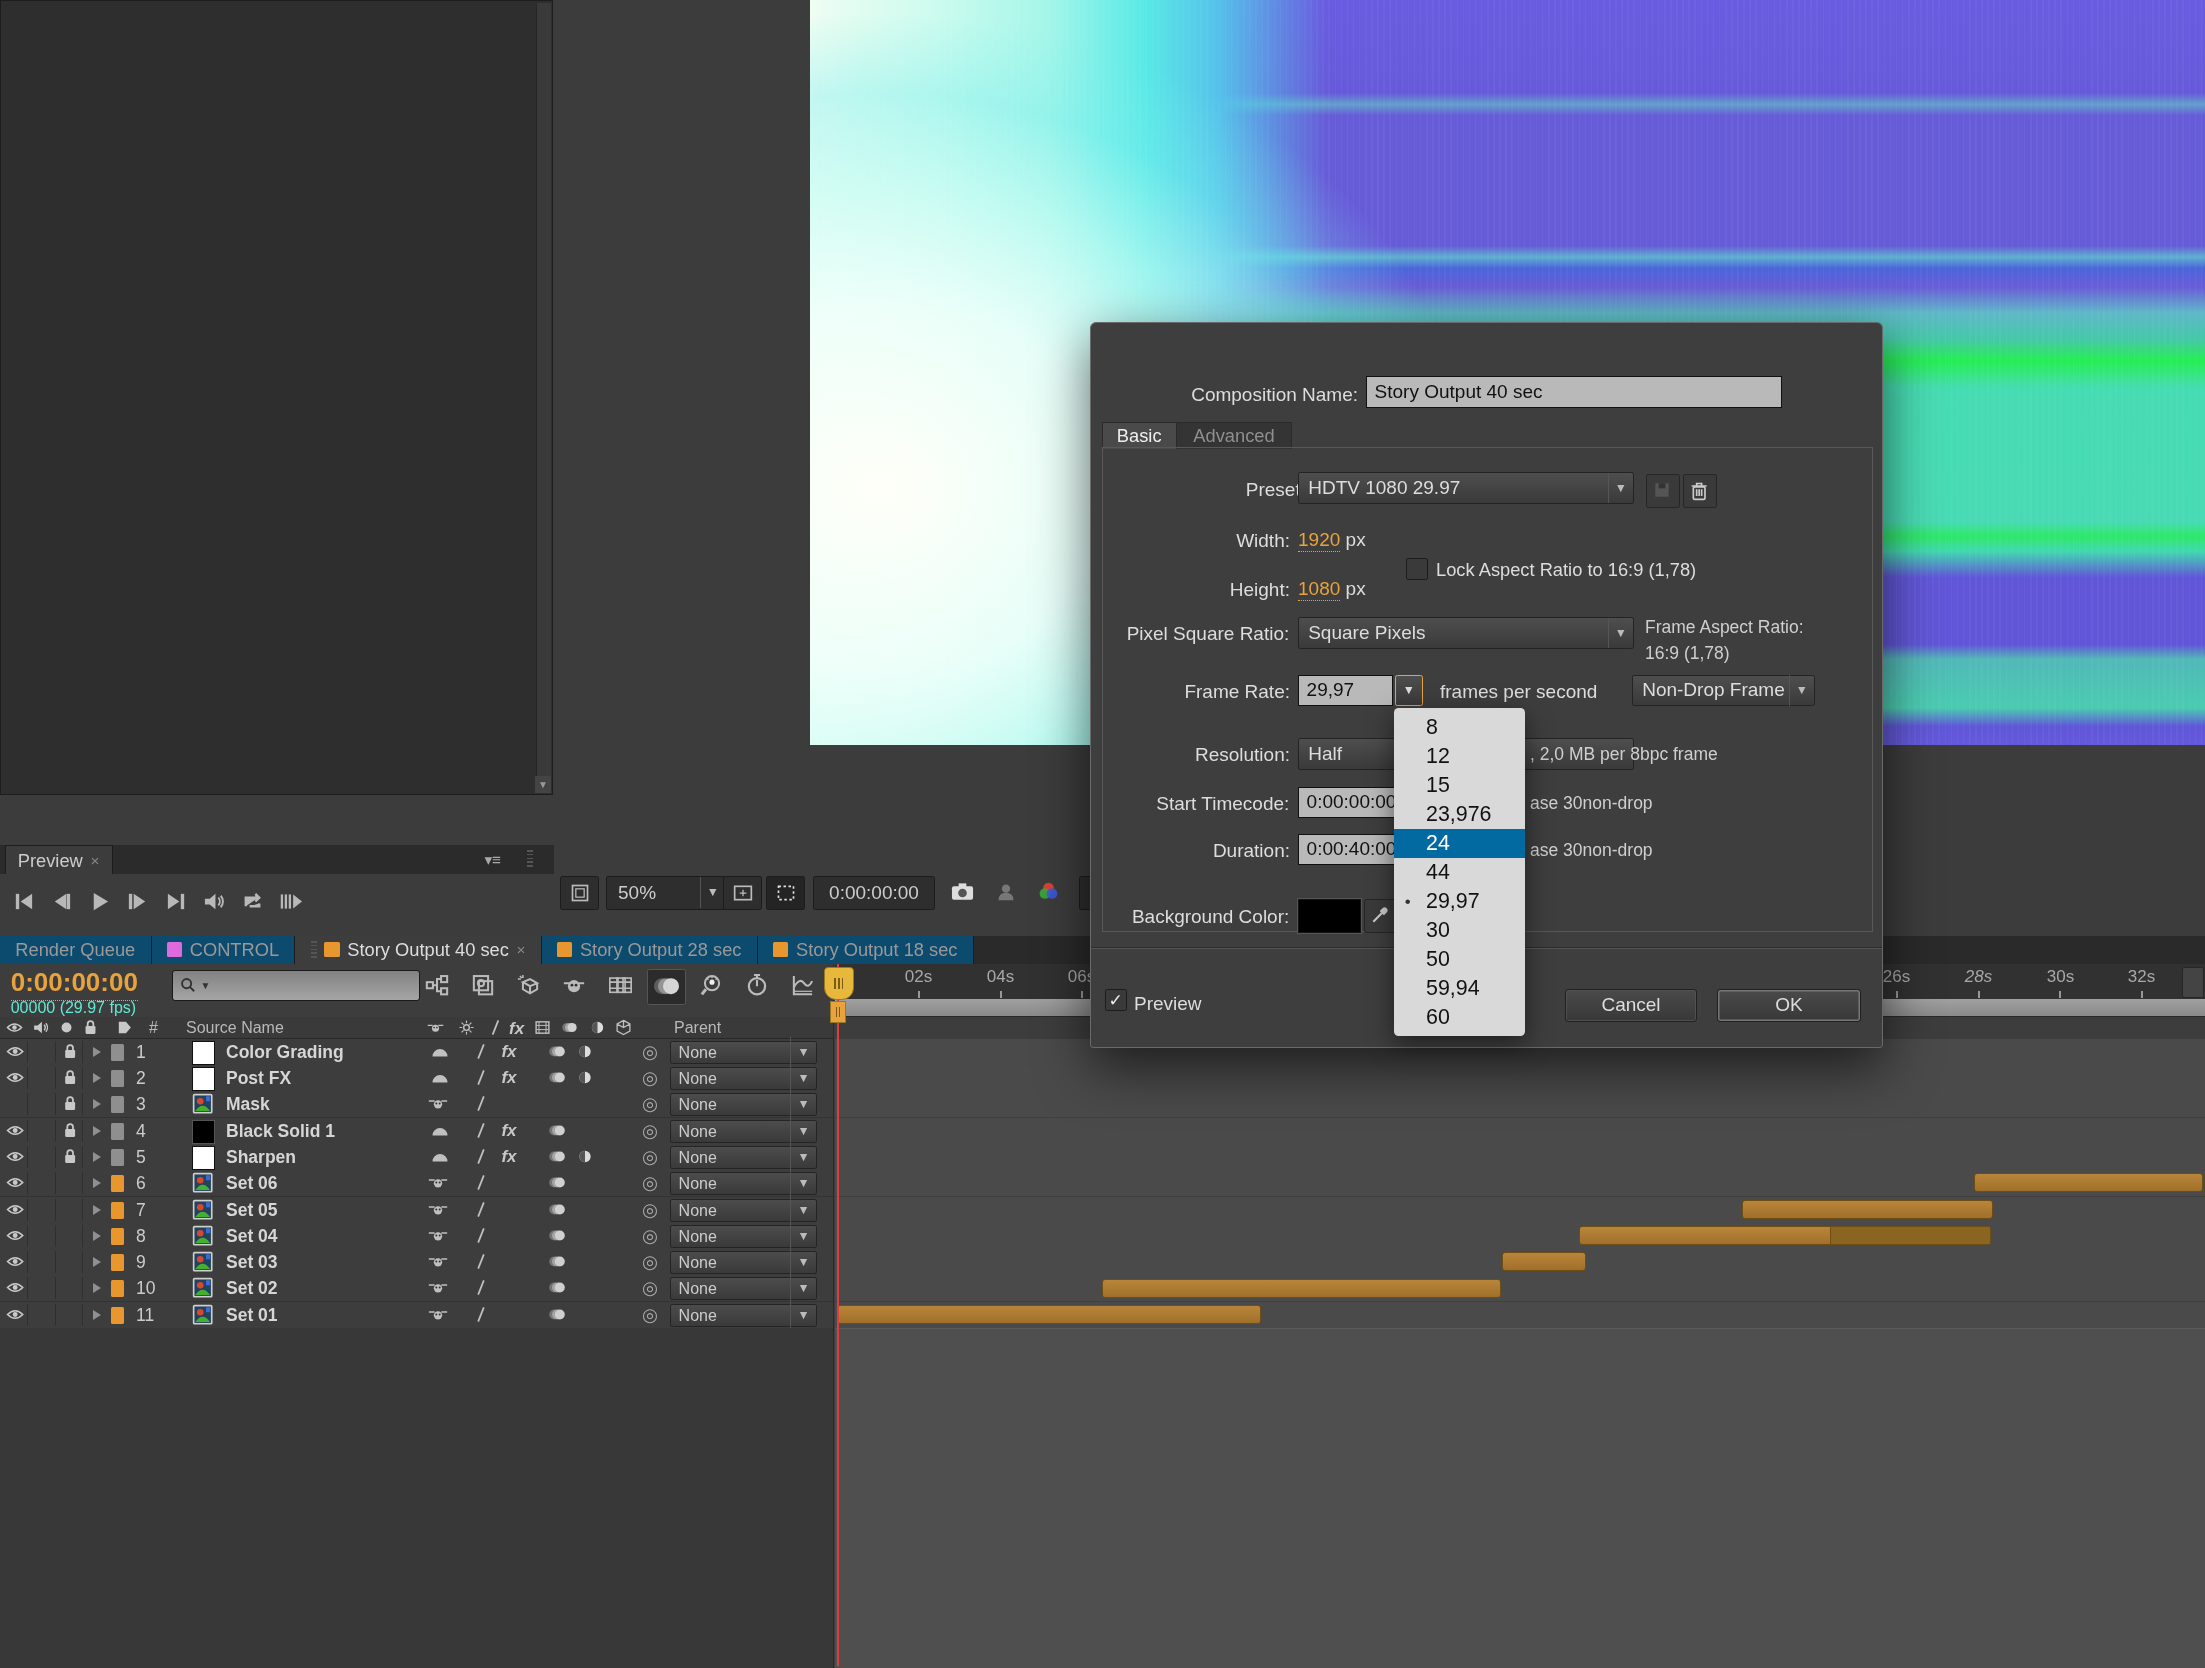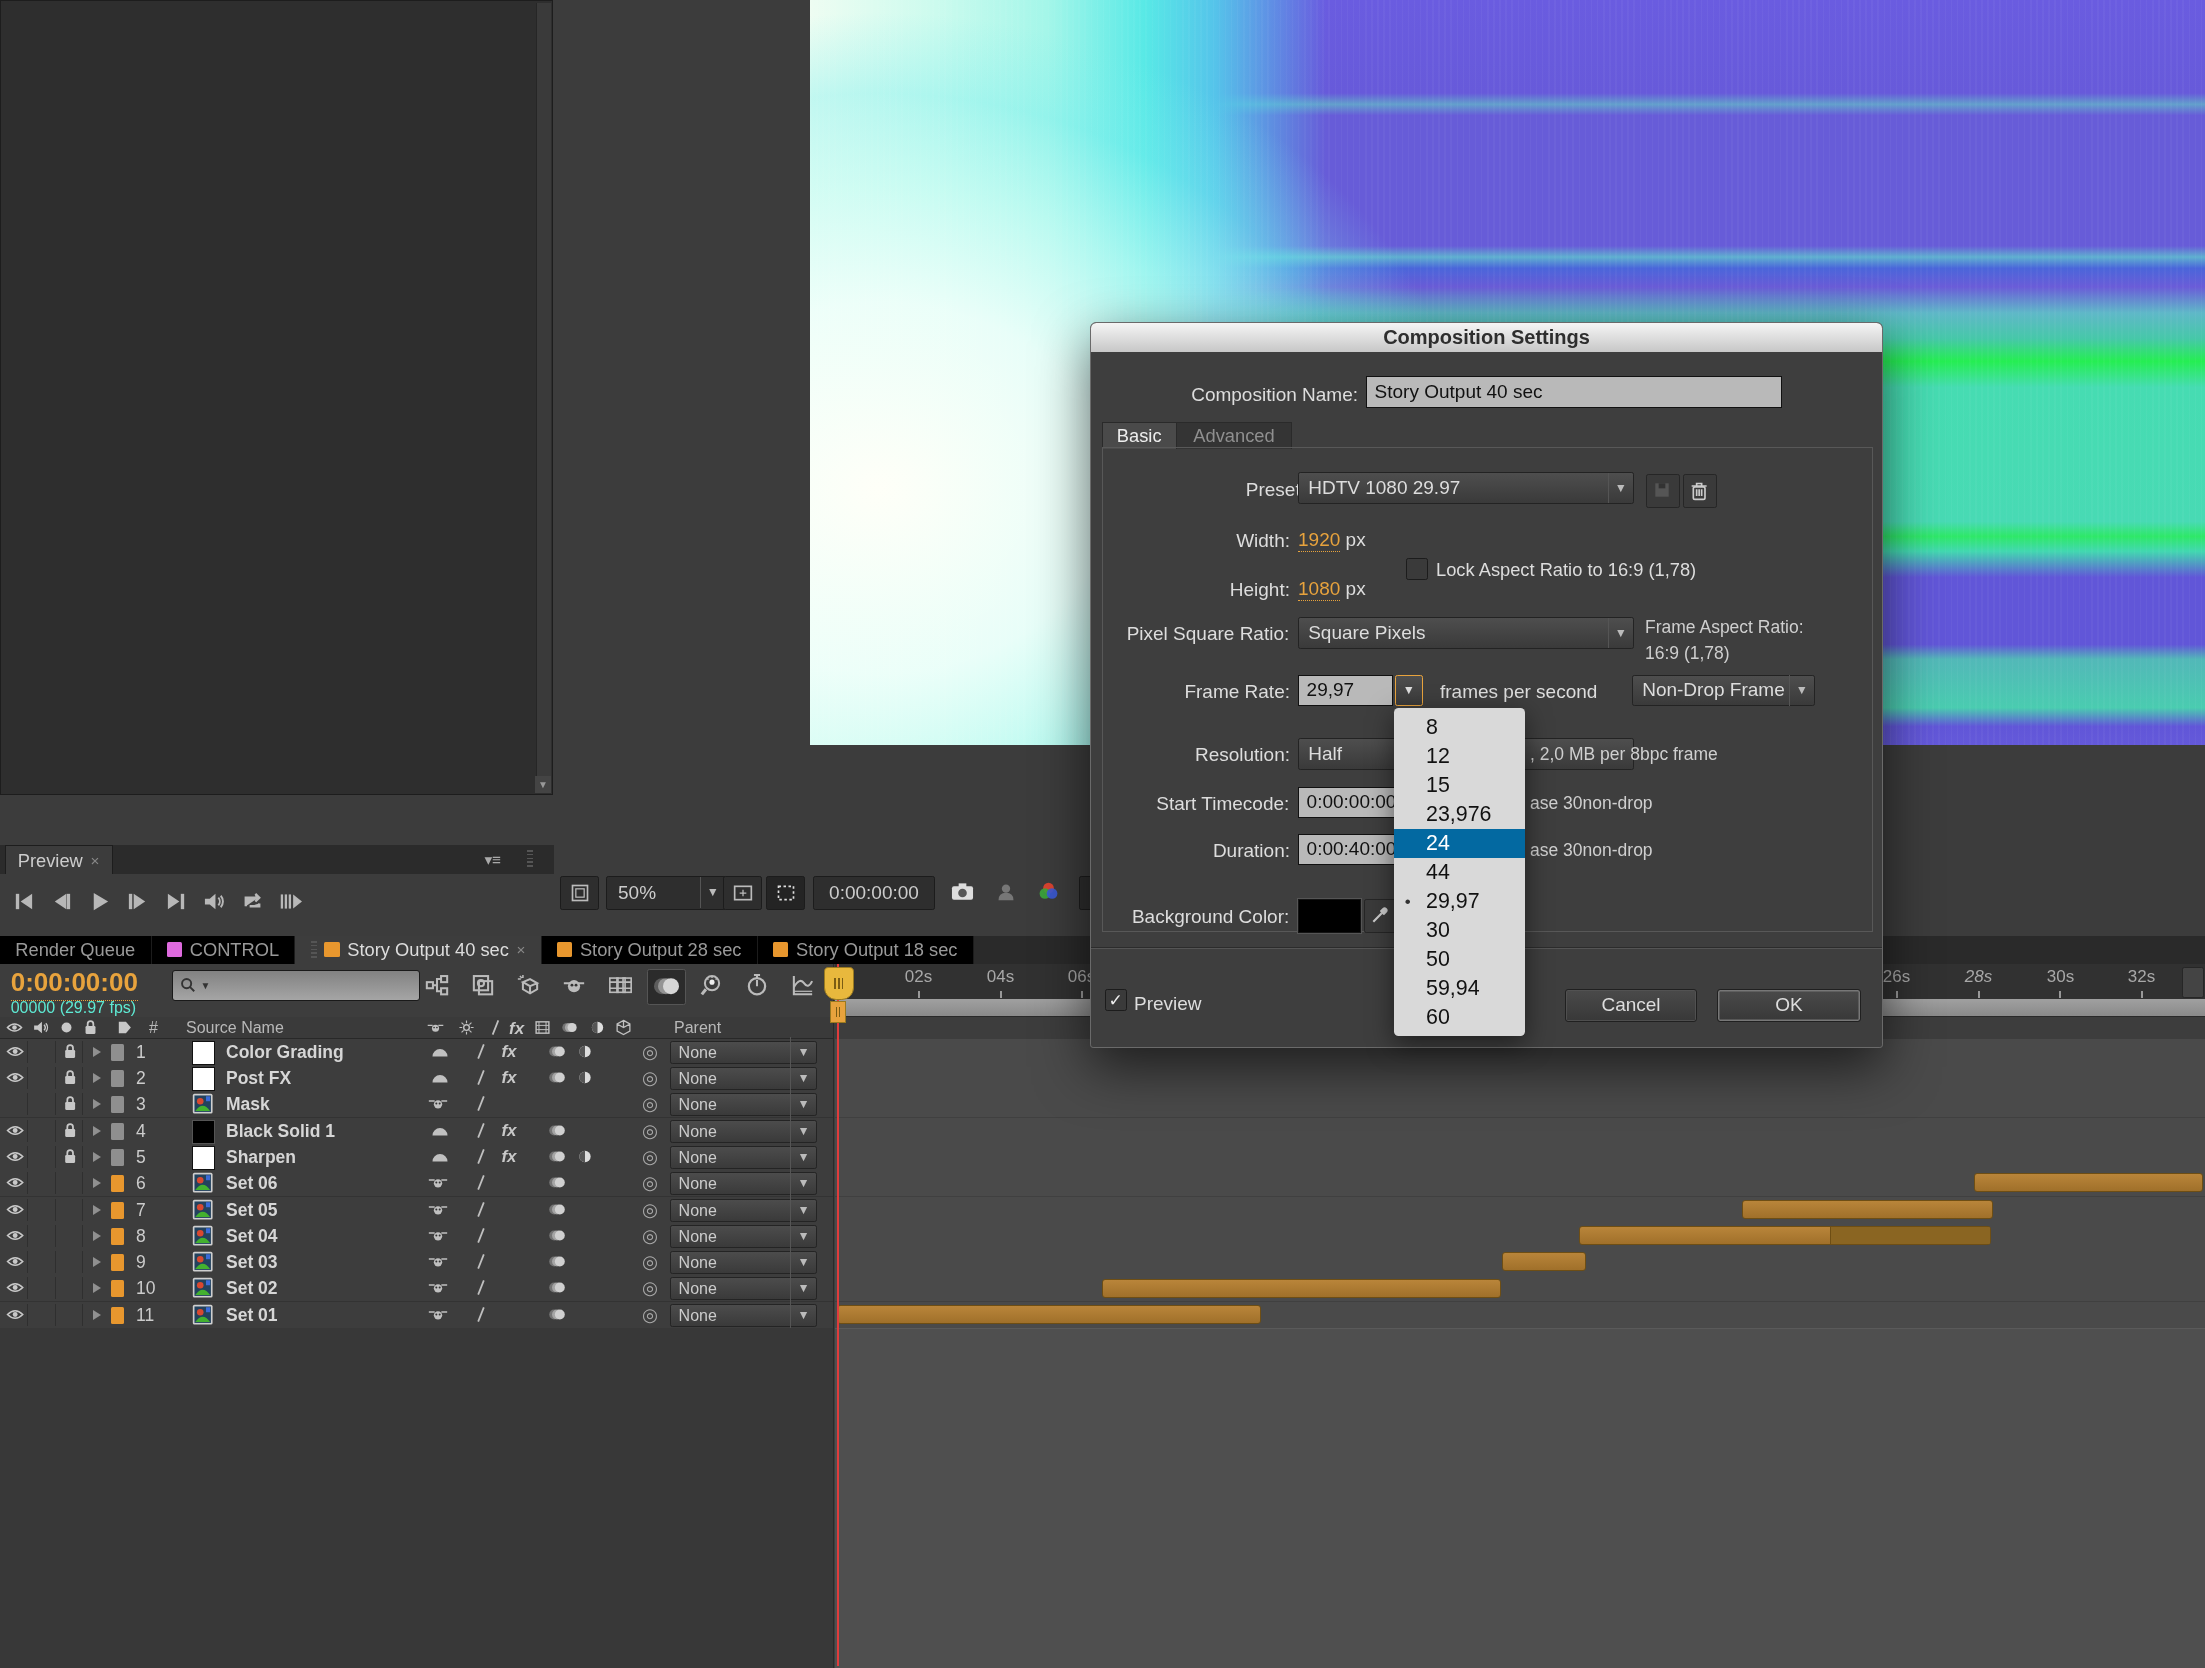--- a/index.html
+++ b/index.html
@@ -29,21 +29,21 @@
   
   .pv-tabrow{left:0;top:845px;width:554px;height:29px;background:#2b2b2b;border-bottom:0.8px solid #1d1d1d;}
   .pv-tab{position:absolute;left:4.6px;top:0;height:29px;padding:0 12.2px;background:#3c3c3c;display:flex;align-items:center;gap:7.6px;
           color:#ccc;font-size:18.3px;border:0.8px solid #1d1d1d;border-bottom:none;}
   .pv-x{color:#888;font-size:15.3px;}
   .pv-body{left:0;top:874px;width:554px;height:63px;background:#3c3c3c;}
   .tbtn{position:absolute;top:6.1px;width:35px;height:43px;display:flex;align-items:center;justify-content:center;}
   .tbtn svg{width:23px;height:23px;fill:#b8b8b8;}
   
   .tabbar{left:0;top:936px;width:2205px;height:27.5px;background:#2a2a2a;border-bottom:0.8px solid #1c1c1c;display:flex;}
-  .ctab{height:27.5px;display:flex;align-items:center;gap:7.6px;padding:0 15.3px;font-size:18.3px;color:#999;background:#000000;border-right:0.8px solid #1c1c1c;}
+  .ctab{height:27.5px;display:flex;align-items:center;gap:7.6px;padding:0 15.3px;font-size:18.3px;color:#999;background:#0c4a6e;border-right:0.8px solid #1c1c1c;}
   .ctab.active{background:#3d3d3d;color:#ddd;}
   .chip{width:15.3px;height:15.3px;border-radius:1.5px;}
   .dots{width:6.1px;height:18.3px;background:repeating-linear-gradient(#555 0 1.5px,transparent 1.5px 3.8px);}
   
   .timeline{left:0;top:964px;width:2205px;height:705px;background:#3d3d3d;}
   .tl-left-bg{left:0;top:0;width:833px;height:705px;background:#3d3d3d;border-right:1.5px solid #2a2a2a;}
   .tc-big{left:10.7px;top:3.1px;font-size:26px;font-weight:bold;color:#e8a33d;border-bottom:1.5px dotted #e8a33d;padding-bottom:1.5px;}
   .tc-small{left:10.7px;top:35px;font-size:16px;color:#5eead4;}
   .searchbox{left:172px;top:6.1px;width:240px;height:29px;border:1.5px solid #1a1a1a;border-radius:3.1px;
              background:linear-gradient(#828282,#a5a5a5);display:flex;align-items:center;padding-left:6.1px;}
@@ -969,23 +969,20 @@
         <i></i>
         <i></i>
       </div>
     <div class="abs ctitab">
         <i></i>
         <i></i>
       </div>
   </div>
 
   <div class="abs dialog">
-    <div class="abs dtitle">
-        <span>Composition Settings</span>
-      </div>
 
     <div class="dlabel" style="left:46px;top:61px;width:221px;">Composition Name:</div>
     <div class="dfield" style="left:275px;top:53px;width:416px;height:32px;">
         <span>Story Output 40 sec</span>
       </div>
 
     <div class="tab-basic" style="left:10.7px;width:73px;background:#4a4a4a;border:0.8px solid #2a2a2a;border-bottom:none;color:#eee;">
         <span>Basic</span>
       </div>
     <div class="tab-adv" style="left:85px;width:114px;background:#343434;border:0.8px solid #2a2a2a;border-bottom:none;color:#8f8f8f;">

